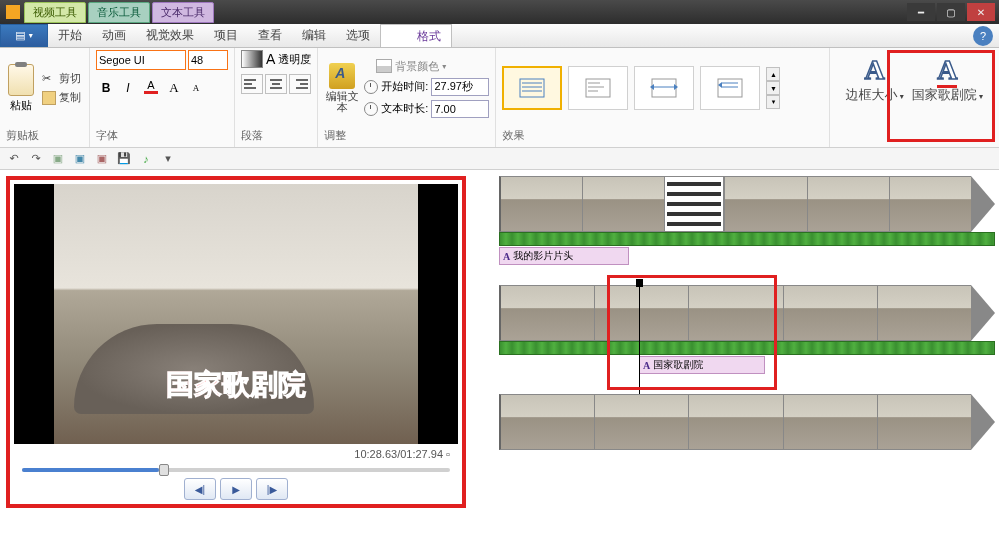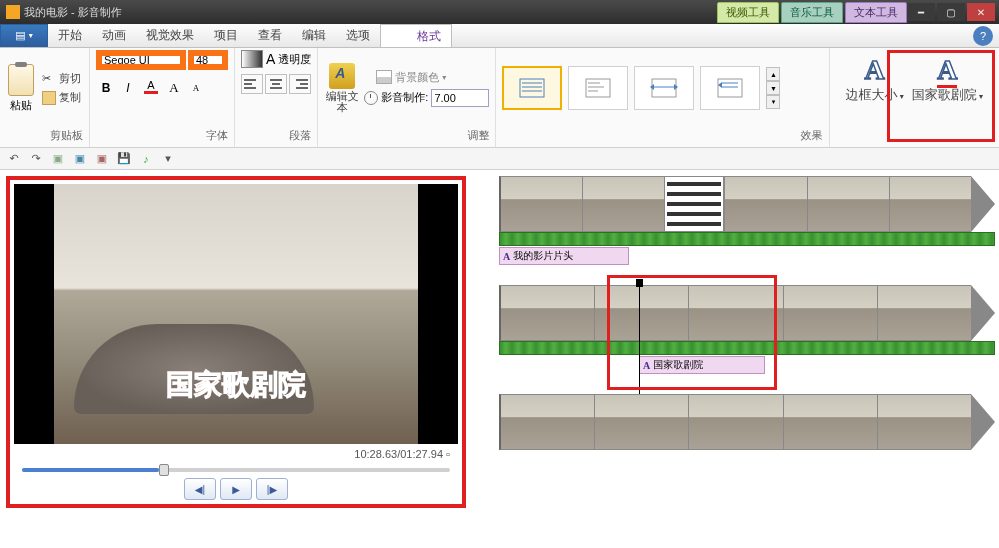--- a/index.html
+++ b/index.html
@@ -20,32 +20,32 @@
 .menubar { height: 24px; background: linear-gradient(#fdfdfd, #e8e8e8); border-bottom: 1px solid #c0c0c0; display: flex; align-items: stretch; }
 .file-btn { width: 48px; background: linear-gradient(#3a7abf, #2d5d9f); color: #fff; display: flex; align-items: center; justify-content: center; font-size: 11px; border: 1px solid #2860a0; }
 .file-btn::after { content: '▾'; margin-left: 3px; font-size: 8px; }
 .menu-item { padding: 4px 10px; font-size: 12px; color: #444; cursor: pointer; display: flex; align-items: center; }
 .menu-item.active { background: #fff; border: 1px solid #c0c0c0; border-bottom: none; color: #6a3a9a; padding-left: 36px; }
 .help-icon { margin-left: auto; width: 20px; height: 20px; border-radius: 50%; background: #4a80c0; color: #fff; font-size: 11px; display: flex; align-items: center; justify-content: center; margin-right: 6px; margin-top: 2px; }
 
 .ribbon { height: 100px; background: #fafafa; border-bottom: 1px solid #d0d0d0; display: flex; position: relative; }
 .ribbon-group { display: flex; flex-direction: column; border-right: 1px solid #e0e0e0; padding: 2px 6px; }
 .ribbon-group-body { flex: 1; display: flex; align-items: center; gap: 4px; }
-.ribbon-group-label { font-size: 11px; color: #666; text-align: right; padding: 2px 0; }
+.ribbon-group-label { font-size: 11px; color: #666; text-align: left; padding: 2px 0; }
 
 .clipboard-big { display: flex; flex-direction: column; align-items: center; gap: 2px; padding: 2px; }
 .clipboard-icon { width: 26px; height: 32px; border: 1px solid #c0a060; background: linear-gradient(#fff8e8, #f0e0b0); border-radius: 3px; position: relative; }
 .clipboard-icon::before { content: ''; position: absolute; top: -3px; left: 6px; width: 12px; height: 5px; background: #808080; border-radius: 2px; }
 .small-btn-col { display: flex; flex-direction: column; gap: 2px; }
 .small-btn-row { display: flex; align-items: center; gap: 3px; font-size: 11px; color: #444; cursor: pointer; padding: 1px 2px; }
 .scissors-icon { display: inline-block; width: 14px; height: 14px; }
 .copy-icon { display: inline-block; width: 14px; height: 14px; background: #f0d080; border: 1px solid #c0a060; }
 
 .font-selectors { display: flex; gap: 2px; }
-.combo { height: 20px; border: 6px solid #f97316; background: #fff; font-size: 11px; padding: 0 2px; }
+.combo { height: 20px; border: 1px solid #f97316; background: #fff; font-size: 11px; padding: 0 2px; }
 .combo.font-name { width: 90px; }
 .combo.font-size { width: 40px; }
 .font-btn-row { display: flex; gap: 2px; margin-top: 4px; }
 .font-btn { width: 20px; height: 20px; border: 1px solid transparent; display: flex; align-items: center; justify-content: center; font-size: 12px; font-family: "Times New Roman", serif; cursor: pointer; }
 .font-color { width: 22px; height: 20px; display: flex; flex-direction: column; align-items: center; border: 1px solid transparent; }
 .font-color .bar { width: 14px; height: 3px; background: #e02020; }
 
 .transparency-row { display: flex; align-items: center; gap: 3px; font-size: 11px; }
 .trans-icon { width: 22px; height: 18px; background: linear-gradient(to right, #fff, #333); border: 1px solid #888; }
 
@@ -120,21 +120,20 @@
 .text-strip.short { width: 130px; }
 .playhead { position: absolute; top: -4px; bottom: -20px; left: 30%; width: 1px; background: #000; }
 .playhead::before { content: ''; position: absolute; top: -2px; left: -3px; width: 7px; height: 8px; background: #000; }
 .timeline-red-box { position: absolute; border: 3px solid #e02020; pointer-events: none; }
 </style>
 </head>
 <body>
 
 <div class="titlebar">
   <div class="titlebar-icon"></div>
-  <div class="titlebar-text">我的电影 - 影音制作</div>
   <div class="titlebar-tools">
     <div class="tool-tab video">视频工具</div>
     <div class="tool-tab music">音乐工具</div>
     <div class="tool-tab text">文本工具</div>
   </div>
   <div class="window-controls">
     <div class="win-btn">━</div>
     <div class="win-btn">▢</div>
     <div class="win-btn close">✕</div>
   </div>
@@ -234,21 +233,26 @@
         <div class="edit-text-label"><span>编辑文本</span></div>
       </div>
       <div style="display:flex;flex-direction:column;gap:2px;">
         <div class="bg-color-row">
           <span class="bg-icon"></span>
           <span>背景颜色</span>
           <span style="font-size:8px;">▾</span>
         </div>
         <div class="time-row">
           <span class="time-icon"></span>
-          <span>影音制作:</span>
+          <span>开始时间:</span>
+          <input class="time-input" value="27.97秒" style="">
+        </div>
+        <div class="time-row">
+          <span class="time-icon"></span>
+          <span>文本时长:</span>
           <input class="time-input" value="7.00" style="">
         </div>
       </div>
     </div>
     <div class="ribbon-group-label">调整</div>
   </div>
 
   <div class="ribbon-group" style="flex:1;">
     <div class="ribbon-group-body">
       <div class="effects-gallery">

